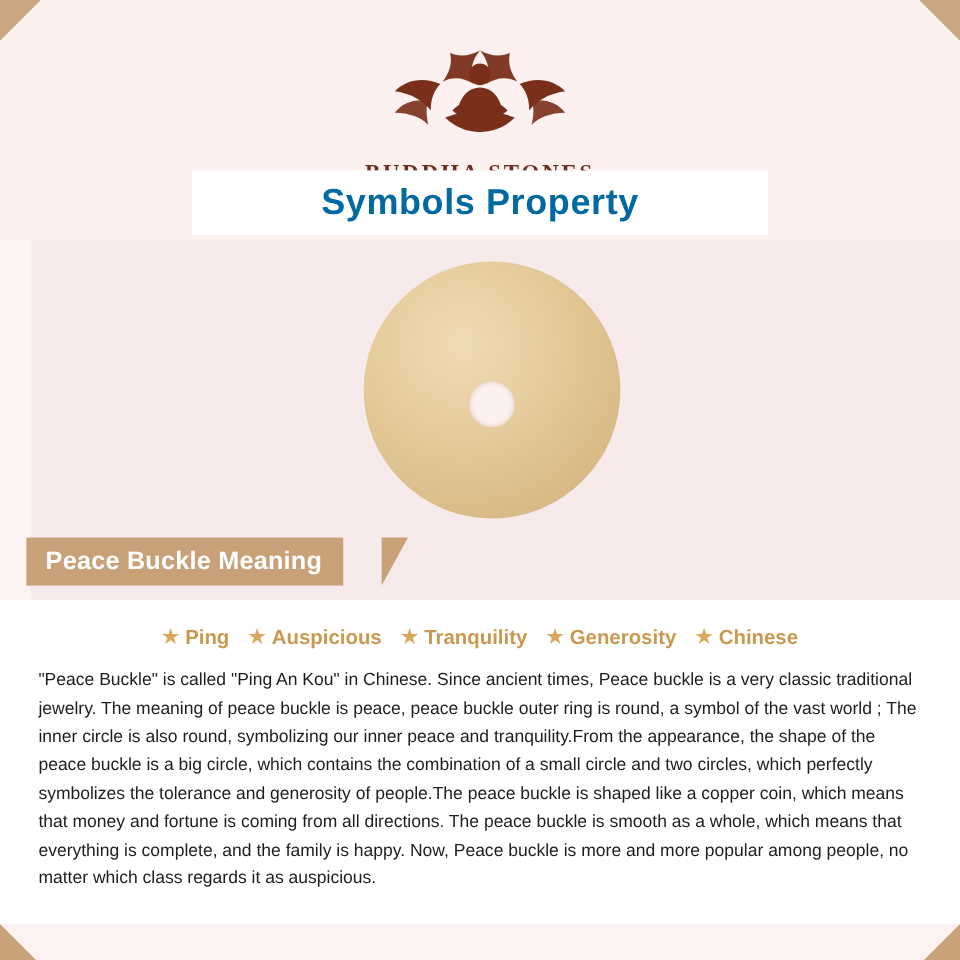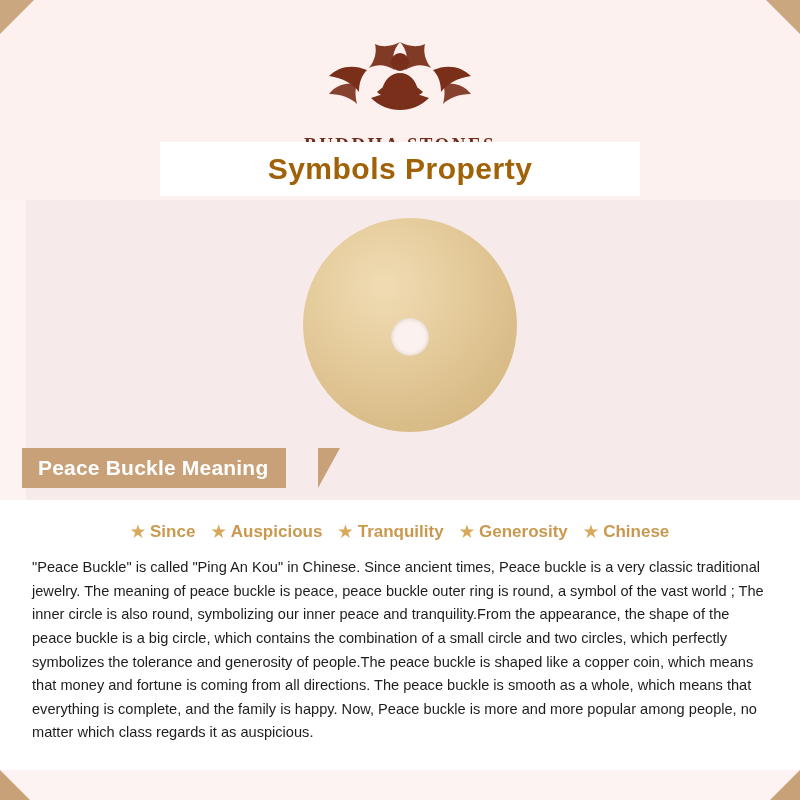--- a/index.html
+++ b/index.html
@@ -61,21 +61,21 @@
   
   .title-bar {
     position: absolute; top: 142px; left: 160px;
     width: 480px; height: 54px;
     background: #ffffff;
     display: flex; align-items: center; justify-content: center;
   }
   .title-bar h1 {
     font-size: 30px;
     font-weight: bold;
-    color: #a16207;
+    color: #0369a1;
     letter-spacing: 0.5px;
   }
 
   
   .product-area {
     position: absolute; top: 200px; left: 0;
     width: 800px; height: 300px;
     background: #f7eaea;
   }
   .left-block {
@@ -194,21 +194,21 @@
 
   <div class="ribbon">
     <span>Peace Buckle Meaning</span>
   </div>
   <div class="ribbon-tail"></div>
 
   <div class="panel">
     <div class="keywords">
       <span class="kw">
         <span class="star">★</span>
-        <span>Since</span>
+        <span>Ping</span>
       </span>
       <span class="kw">
         <span class="star">★</span>
         <span>Auspicious</span>
       </span>
       <span class="kw">
         <span class="star">★</span>
         <span>Tranquility</span>
       </span>
       <span class="kw">

